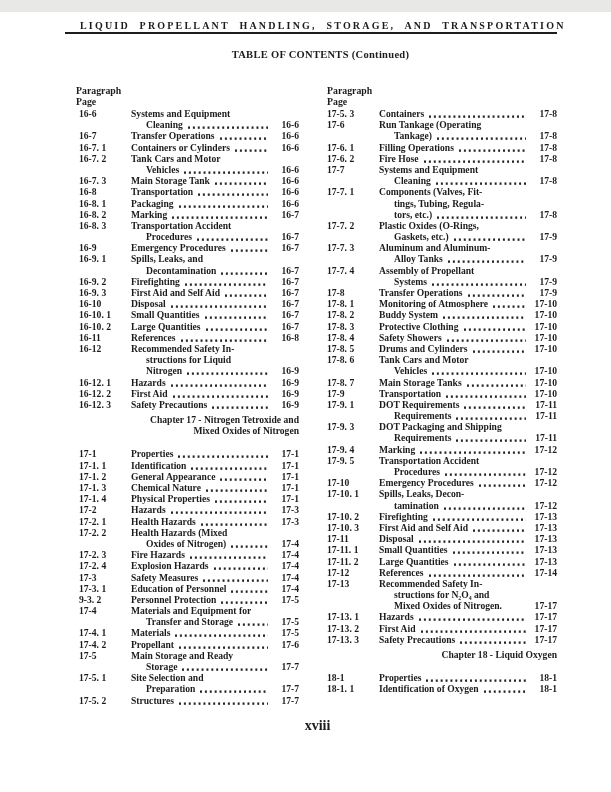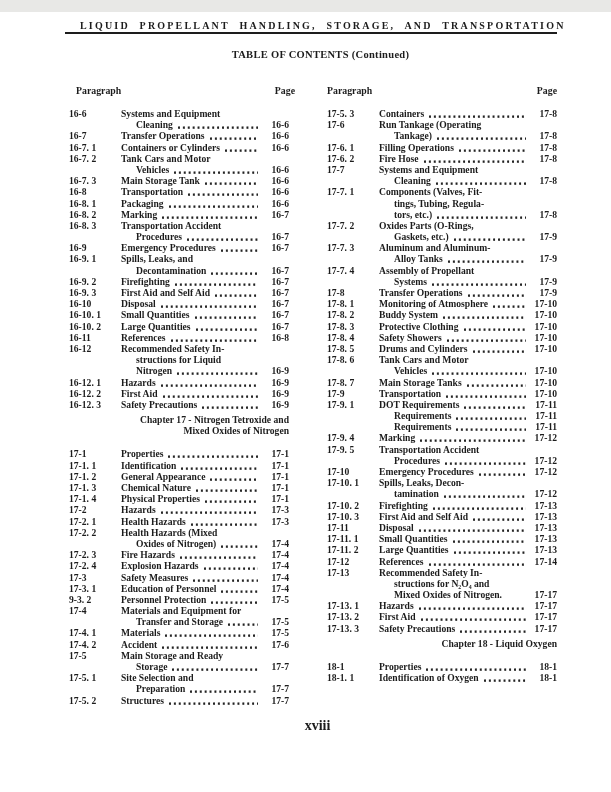--- a/index.html
+++ b/index.html
@@ -17,27 +17,28 @@
   .head-rule{
     position:absolute;top:20px;left:65px;width:492px;height:2px;background:#1d1d1d;
   }
   .toc-title{
     position:absolute;top:37px;left:30px;right:0;text-align:center;
     font-size:10.5px;letter-spacing:0.3px;
   }
   .colhead{
     position:absolute;top:73px;display:flex;justify-content:space-between;
     font-size:9.8px;
+    flex-direction:column;
   }
   .colhead-left{left:76px;width:219px;}
   .colhead-right{left:327px;width:230px;}
   .col{
     position:absolute;top:96px;font-size:9.6px;
   }
-  .col-left{left:69px;width:220px;}
+  .col-left{left:79px;width:220px;}
   .col-right{left:327px;width:230px;}
   .row{
     display:flex;align-items:baseline;height:11.2px;line-height:11.2px;white-space:nowrap;
   }
   .num{flex:none;width:52px;}
   .title{flex:none;}
   .cont{padding-left:15px;}
   .leader{
     flex:1;min-width:4px;align-self:stretch;margin:0 3px 0 4px;
     background:radial-gradient(circle at 2px 8.7px,#222 1px,rgba(0,0,0,0) 1.4px) left top/4.9px 11.2px repeat-x;
@@ -316,21 +317,21 @@
         <span class="pg">17-5</span>
       </div>
       <div class="row">
         <span class="num">17-4. 1</span>
         <span class="title">Materials</span>
         <span class="leader"></span>
         <span class="pg">17-5</span>
       </div>
       <div class="row">
         <span class="num">17-4. 2</span>
-        <span class="title">Accident</span>
+        <span class="title">Propellant</span>
         <span class="leader"></span>
         <span class="pg">17-6</span>
       </div>
       <div class="row">
         <span class="num">17-5</span>
         <span class="title">Main Storage and Ready</span>
       </div>
       <div class="row">
         <span class="num"></span>
         <span class="title cont">Storage</span>
@@ -402,21 +403,21 @@
         <span class="title cont">tings, Tubing, Regula-</span>
       </div>
       <div class="row">
         <span class="num"></span>
         <span class="title cont">tors, etc.)</span>
         <span class="leader"></span>
         <span class="pg">17-8</span>
       </div>
       <div class="row">
         <span class="num">17-7. 2</span>
-        <span class="title">Oxides Parts (O-Rings,</span>
+        <span class="title">Plastic Oxides (O-Rings,</span>
       </div>
       <div class="row">
         <span class="num"></span>
         <span class="title cont">Gaskets, etc.)</span>
         <span class="leader"></span>
         <span class="pg">17-9</span>
       </div>
       <div class="row">
         <span class="num">17-7. 3</span>
         <span class="title">Aluminum and Aluminum-</span>
@@ -499,20 +500,24 @@
         <span class="num">17-9. 1</span>
         <span class="title">DOT Requirements</span>
         <span class="leader"></span>
         <span class="pg">17-11</span>
       </div>
       <div class="row">
         <span class="num"></span>
         <span class="title cont">Requirements</span>
         <span class="leader"></span>
         <span class="pg">17-11</span>
+      </div>
+      <div class="row">
+        <span class="num">17-9. 3</span>
+        <span class="title">DOT Packaging and Shipping</span>
       </div>
       <div class="row">
         <span class="num"></span>
         <span class="title cont">Requirements</span>
         <span class="leader"></span>
         <span class="pg">17-11</span>
       </div>
       <div class="row">
         <span class="num">17-9. 4</span>
         <span class="title">Marking</span>

